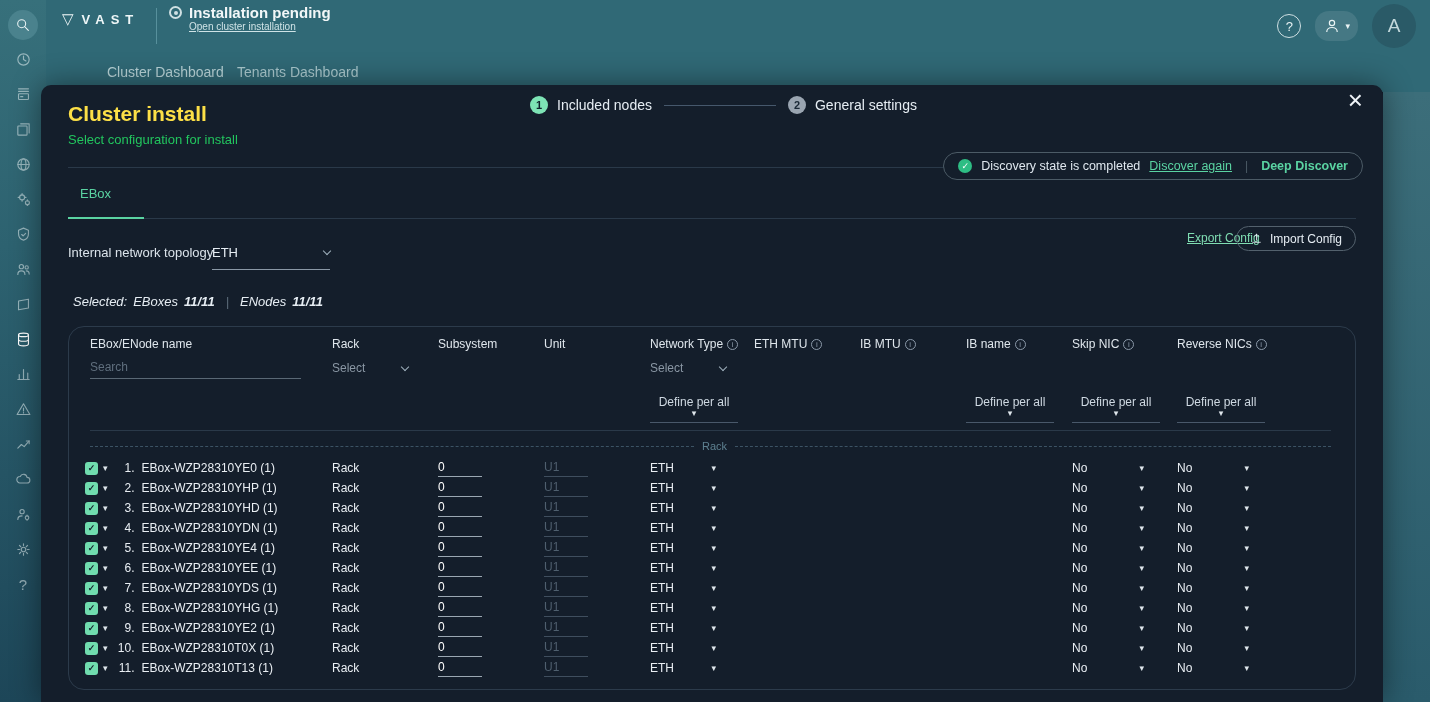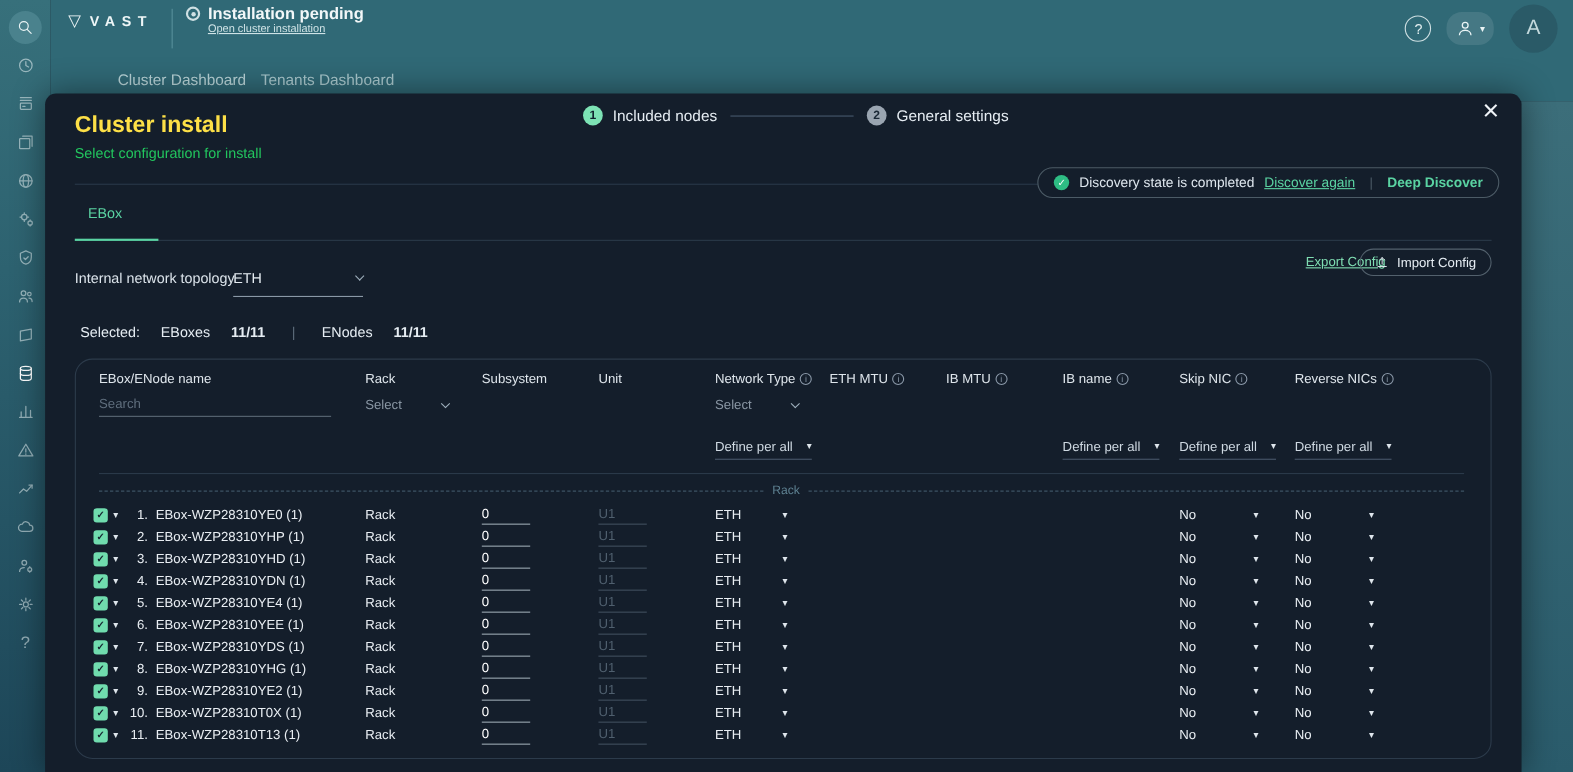--- a/index.html
+++ b/index.html
@@ -75,39 +75,39 @@
   .import-btn { position:absolute; right:27px; top:141px; height:25px; padding:0 13px; border:1px solid #53616d; border-radius:13px;
     display:flex; align-items:center; gap:7px; color:#e6edf3; font-size:12px; cursor:pointer; background:transparent; }
   .import-btn svg { width:13px; height:13px; stroke:#e6edf3; fill:none; stroke-width:1.6; stroke-linecap:round; }
 
   .topo-label { position:absolute; left:27px; top:160px; font-size:13px; color:#dbe3ea; }
   .topo-select { position:absolute; left:171px; top:160px; width:118px; border-bottom:1px solid #8a98a6; padding-bottom:9px;
     display:flex; align-items:center; justify-content:space-between; cursor:pointer; }
   .topo-value { font-size:13px; color:#e6edf3; }
   .chev { width:6px; height:6px; border-right:1.4px solid #9fb0bd; border-bottom:1.4px solid #9fb0bd; transform:rotate(45deg); margin-top:-3px; }
 
-  .sel-line { position:absolute; left:32px; top:209px; font-size:13px; color:#e6edf3; display:flex; gap:19px; align-items:flex-start; }
+  .sel-line { position:absolute; left:32px; top:209px; font-size:13px; color:#e6edf3; display:flex; gap:6px; align-items:flex-start;font-style:italic; }
   .sel-line b { font-weight:bold; }
   .sel-sep { color:#5c6b7a; padding:0 5px; }
 
   
   .tbl { position:absolute; left:27px; top:241px; width:1288px; height:364px; border:1px solid #2c3b4b; border-radius:16px; overflow:hidden; }
   .grid { display:grid; grid-template-columns:242px 106px 106px 106px 104px 106px 106px 106px 105px 1fr; align-items:center; padding:0 24px 0 21px; }
   .thead { height:26px; padding-top:8px; }
   .hcell { font-size:12px; color:#dfe6ec; display:flex; align-items:center; gap:4px; }
   .info { width:11px; height:11px; border-radius:50%; border:1px solid #8b99a9; color:#8b99a9; font-size:8px;
     display:inline-flex; align-items:center; justify-content:center; flex:none; cursor:pointer; font-style:normal; }
   .tfilter { height:30px; }
   .search-in { width:211px; background:transparent; border:none; border-bottom:1px solid #5a6875; color:#e6edf3; font-size:12px;
     font-family:"Liberation Sans",sans-serif; padding:2px 0 4px; outline:none; }
   .search-in::placeholder { color:#5f6e7d; }
   .fselect { display:flex; align-items:center; justify-content:space-between; width:76px; font-size:12px; color:#8a97a4; cursor:pointer; }
   .tdefine { height:26px; margin-top:12px; }
   .dpa { display:flex; align-items:center; justify-content:space-between; width:88px; font-size:12px; color:#cfd9e2;
-    border-bottom:1px solid #49586a; padding-bottom:4px; cursor:pointer; }
+    border-bottom:1px solid #49586a; padding-bottom:4px; cursor:pointer;flex-direction:column; }
   .dpa1{grid-column:5} .dpa2{grid-column:8} .dpa3{grid-column:9} .dpa4{grid-column:10}
   .caret { font-size:9px; color:#dfe6ec; line-height:1; }
   .tbl-div { margin:9px 24px 0 21px; height:1px; background:#2a3949; }
   .group-row { display:flex; align-items:center; margin:7px 24px 4px 21px; height:16px; }
   .gdash { flex:1; border-top:1px dashed #3c5364; }
   .gdash.left { flex:0 0 604px; }
   .glabel { font-size:11px; color:#5e8191; padding:0 8px; }
   .trow { height:20px; font-size:12px; color:#e9eef3; }
   .cell { display:flex; align-items:center; }
   .name-cell { gap:0; }

